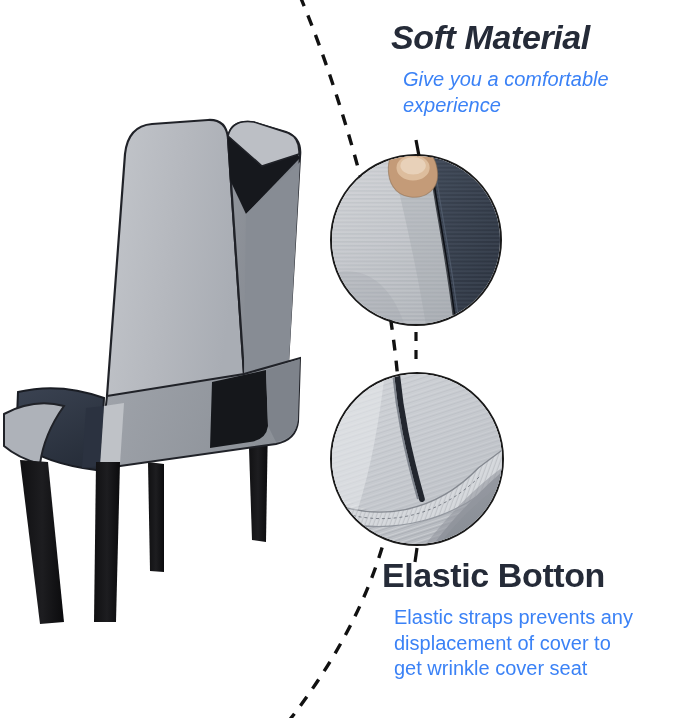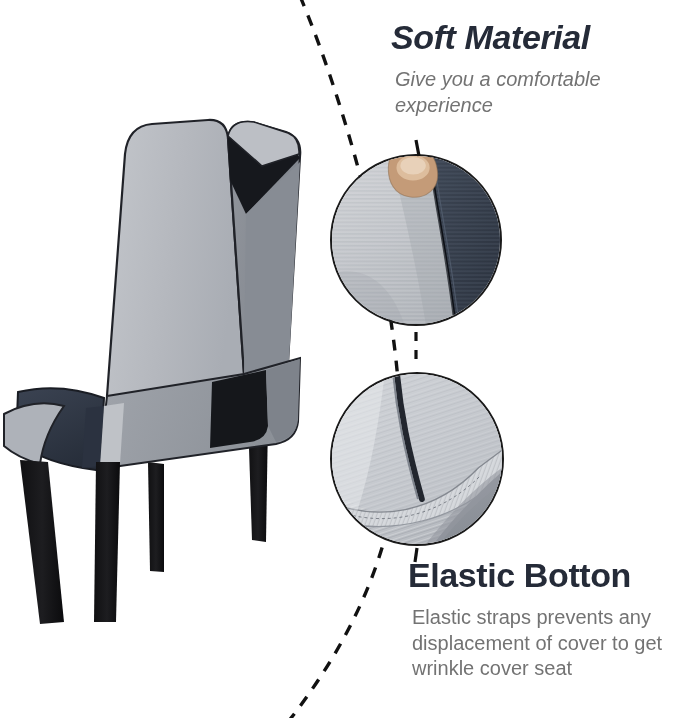--- a/index.html
+++ b/index.html
@@ -36,26 +36,26 @@
     font-weight: 700;
     color: #252b38;
     letter-spacing: -0.4px;
     line-height: 1.04;
     margin: 0 0 12px 0;
     white-space: nowrap;
   }
   .feature-desc {
     font-size: 20px;
     font-weight: 400;
-    color: #737373;
+    color: #3b82f6;
     line-height: 1.27;
-    margin: 4px;
+    margin: 12px;
   }
   #block-top  { left: 391px; top: 20px; font-style: italic; }
-  #block-bot  { left: 408px; top: 558px; }
+  #block-bot  { left: 382px; top: 558px; }
 
   
   .detail-circle {
     position: absolute;
     border-radius: 50%;
     border: 2px solid #1a1a1a;
     overflow: hidden;
     box-sizing: border-box;
   }
   #circle-soft    { left: 330px; top: 154px; width: 172px; height: 172px; }

